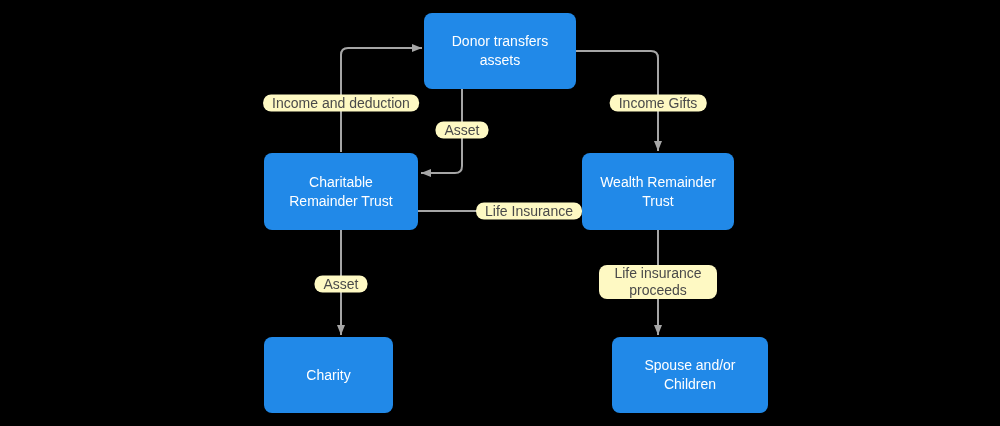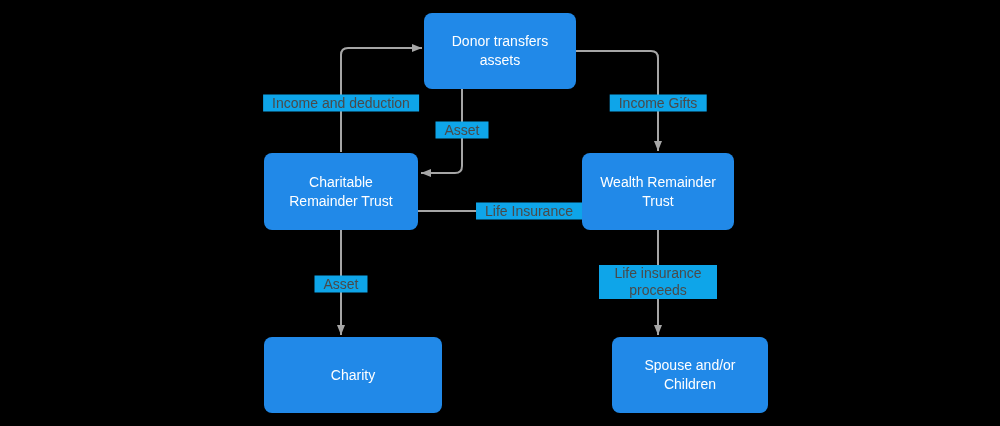--- a/index.html
+++ b/index.html
@@ -36,32 +36,33 @@
     justify-content: center;
     text-align: center;
     font-size: 14px;
     line-height: 1.35;
     padding: 0 18px;
     box-sizing: border-box;
   }
   #node-donor   { left: 424px; top: 13px;  width: 152px; height: 76px; }
   #node-crt     { left: 264px; top: 153px; width: 154px; height: 77px; }
   #node-wrt     { left: 582px; top: 153px; width: 152px; height: 77px; }
-  #node-charity { left: 264px; top: 337px; width: 178px; height: 76px; }
+  #node-charity { left: 264px; top: 337px; width: 129px; height: 76px; }
   #node-spouse  { left: 612px; top: 337px; width: 156px; height: 76px; }
   .edge-label {
     position: absolute;
     transform: translate(-50%, -50%);
-    background: #0ea5e9;
+    background: #fef9c3;
     color: #4a4a4a;
     font-size: 14px;
     line-height: 17px;
     padding: 0 9px;
     white-space: nowrap;
     text-align: center;
+    border-radius: 8px;
   }
   #label-income-deduction { left: 341px; top: 103px; }
   #label-asset-top        { left: 462px; top: 130px; }
   #label-income-gifts     { left: 658px; top: 103px; text-align: center; }
   #label-life-insurance   { left: 500px; top: 211px; margin-left: 29px; }
   #label-asset-bottom     { left: 341px; top: 284px; }
   #label-proceeds         { left: 658px; top: 282px; white-space: normal; width: 100px; }
 </style>
 </head>
 <body>

